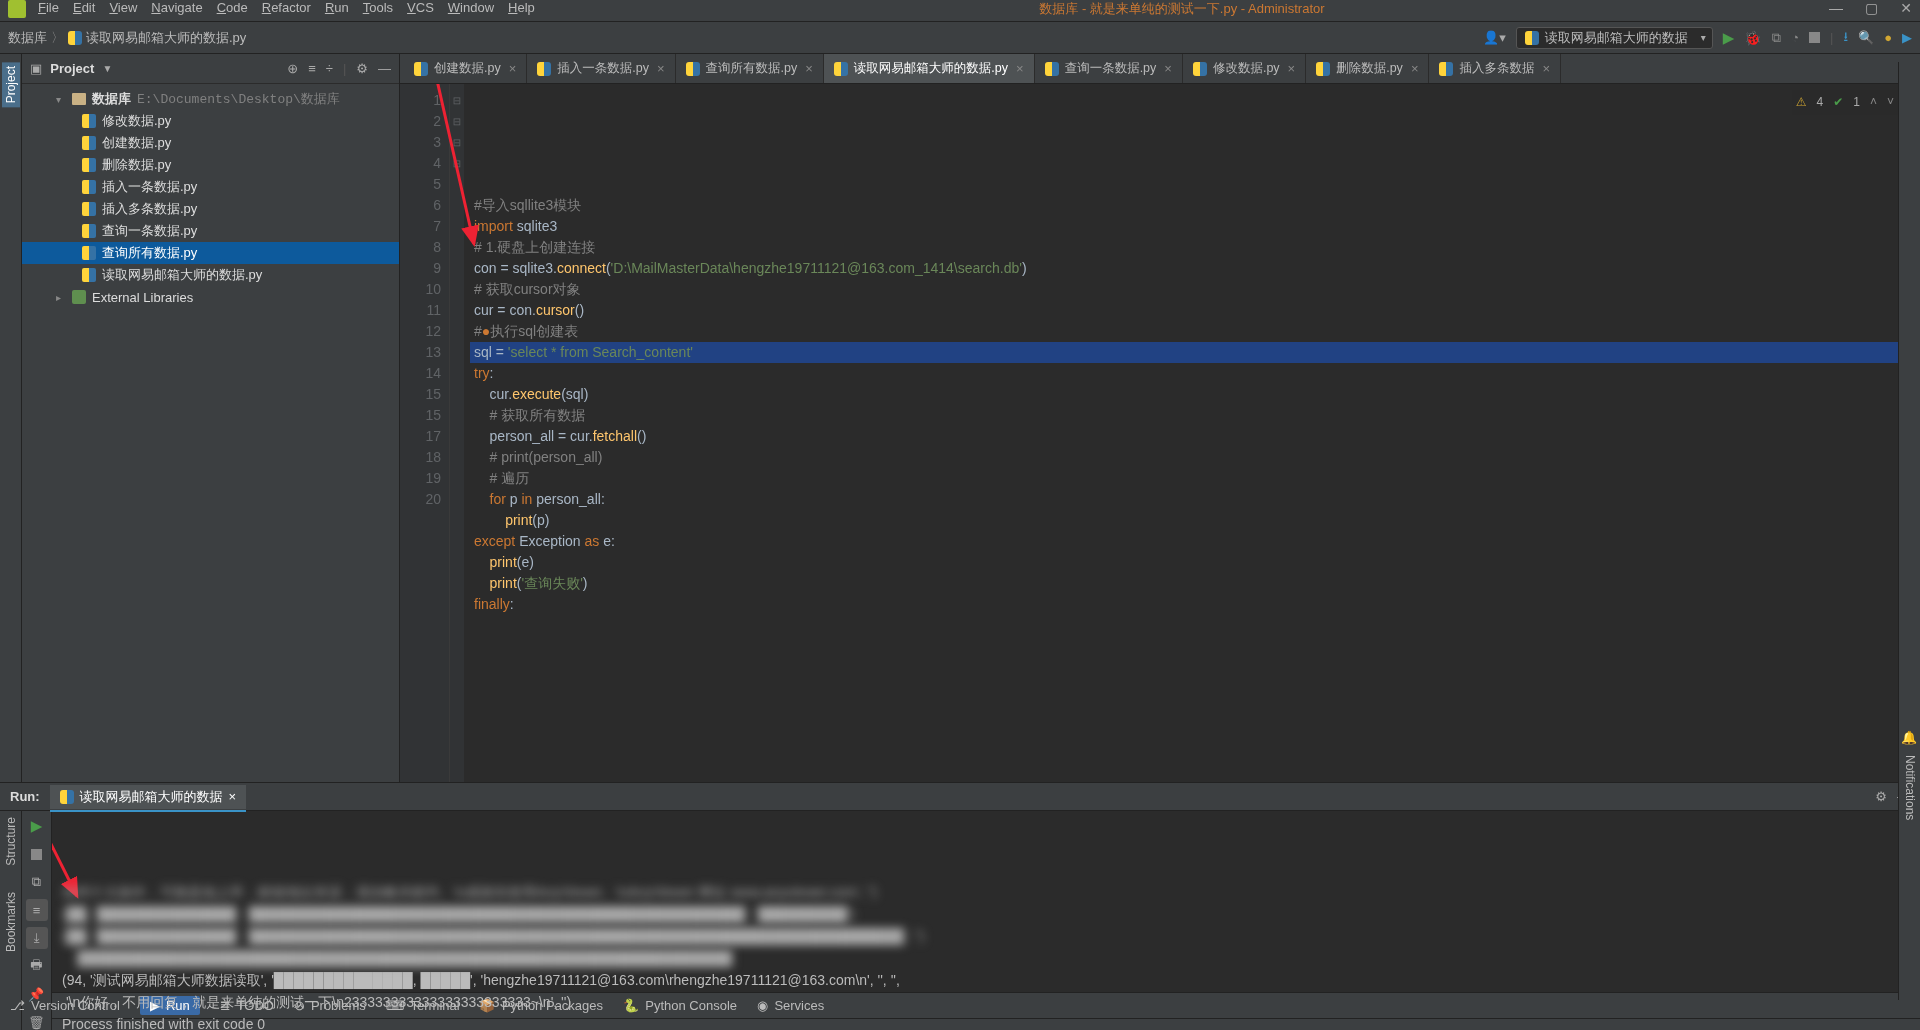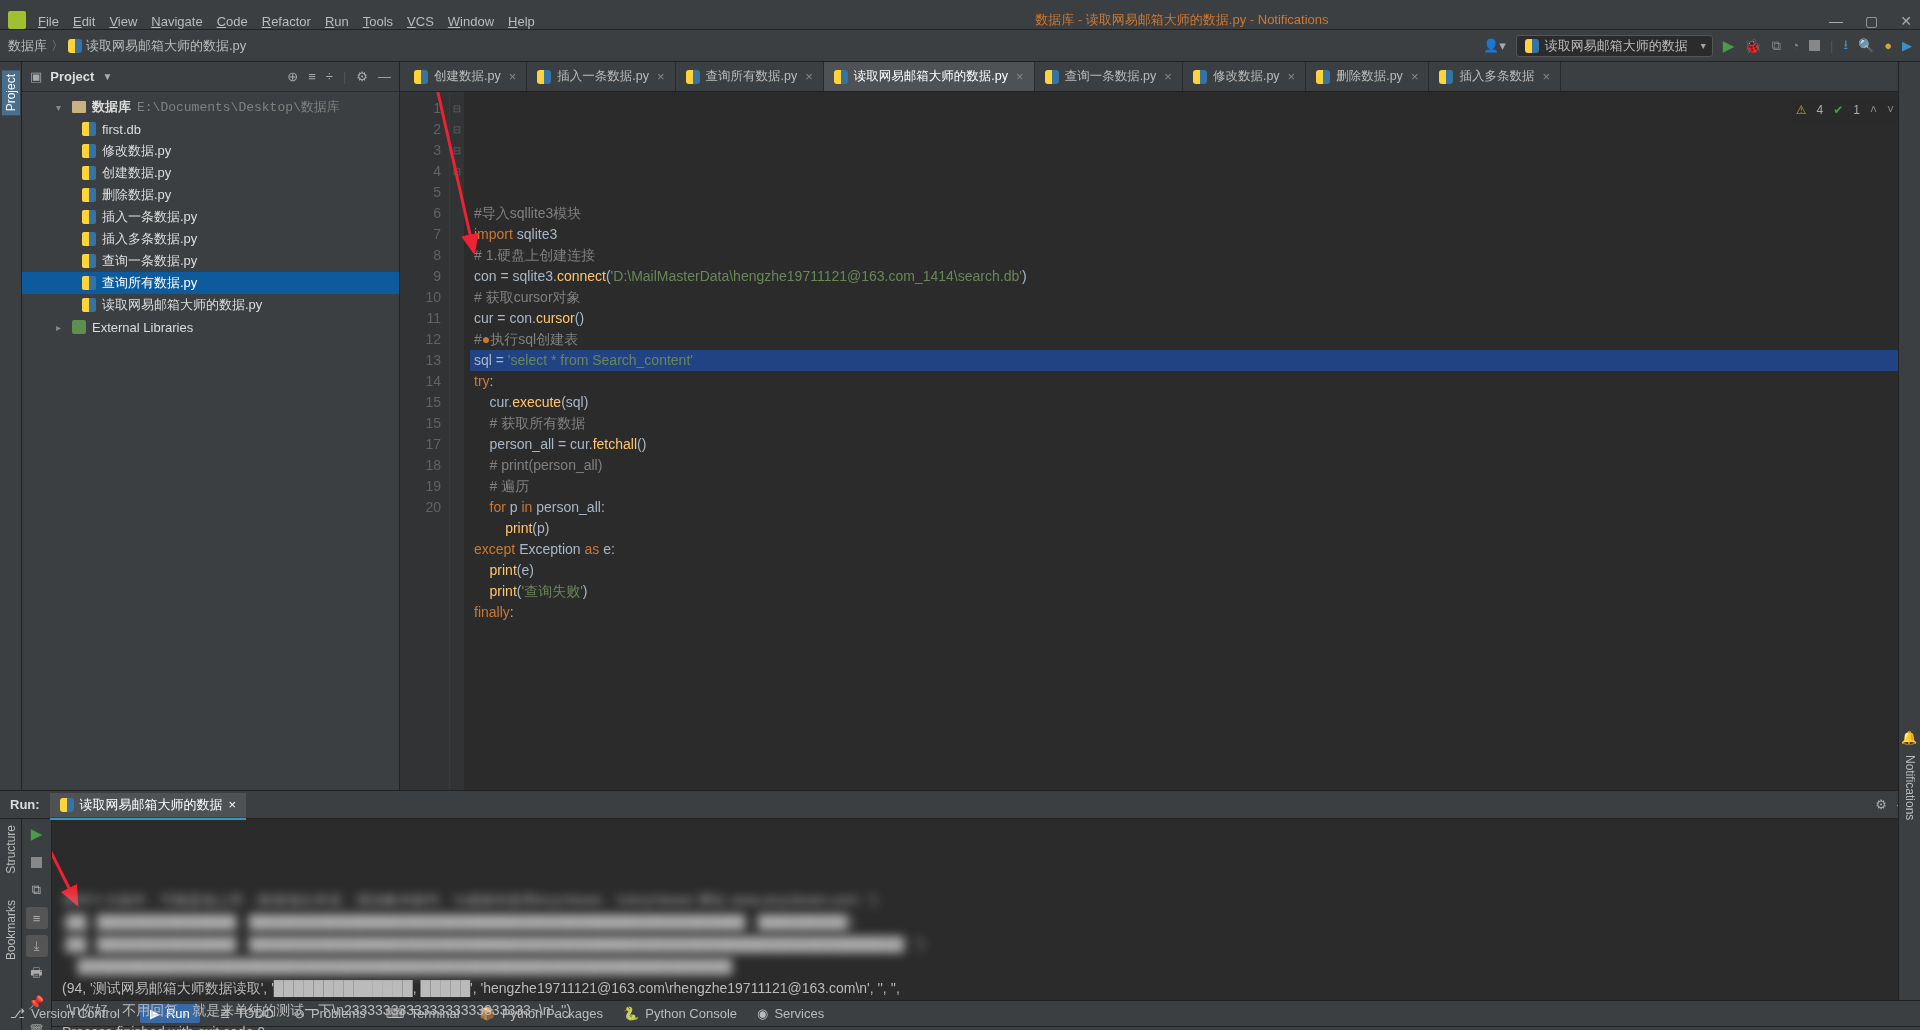--- a/index.html
+++ b/index.html
@@ -1,17 +1,17 @@
 <!DOCTYPE html>
 <html><head>
 <meta charset="utf-8">
 <style>
 * { margin:0; padding:0; box-sizing:border-box; font-family: "Segoe UI", "Microsoft YaHei", sans-serif; }
 html,body { width:1920px; height:1030px; background:#2b2b2b; color:#bbb; overflow:hidden; font-size:13px; }
-.titlebar { height:30px; background:#3c3f41; display:flex; align-items:flex-end; padding:0 8px; color:#bbb; border-bottom:1px solid #222; }
+.titlebar { height:22px; background:#3c3f41; display:flex; align-items:flex-start; padding:0 8px; color:#bbb; border-bottom:1px solid #222; }
 .titlebar .logo { width:18px; height:18px; background:#a0c030; margin-right:12px; border-radius:2px; }
 .titlebar .menu { display:flex; gap:14px; }
 .titlebar .menu span { color:#bbb; }
 .titlebar .menu span u { text-decoration:underline; }
 .titlebar .title { flex:1; text-align:center; color:#cc7832; }
 .titlebar .wnd { display:flex; gap:22px; color:#aaa; font-size:14px; }
 .navbar { height:32px; background:#3c3f41; display:flex; align-items:center; padding:0 8px; border-bottom:1px solid #222; }
 .navbar .crumb { display:flex; align-items:center; gap:4px; color:#bbb; }
 .navbar .crumb .sep { color:#888; }
 .spacer { flex:1; }
@@ -94,21 +94,21 @@
       <span><u>V</u>iew</span>
       <span><u>N</u>avigate</span>
       <span><u>C</u>ode</span>
       <span><u>R</u>efactor</span>
       <span><u>R</u>un</span>
       <span><u>T</u>ools</span>
       <span><u>V</u>CS</span>
       <span><u>W</u>indow</span>
       <span><u>H</u>elp</span>
     </div>
-  <div class="title">数据库 - 读取网易邮箱大师的数据.py - Notifications</div>
+  <div class="title">数据库 - 就是来单纯的测试一下.py - Administrator</div>
   <div class="wnd">
     <span>—</span>
     <span>▢</span>
     <span>✕</span>
   </div>
 </div>
 
 <div class="navbar">
   <div class="crumb">
     <span>数据库</span>
@@ -156,24 +156,20 @@
       </div>
     </div>
     <div class="tree">
       <div class="tree-row lvl1">
         <span class="arrow">▾</span>
         <span class="fld"></span>
         <b>数据库</b>
         <span class="path">E:\Documents\Desktop\数据库</span>
       </div>
       <div id="tree-files">
-          <div class="tree-row lvl2">
-            <span class="pyf"></span>
-            <span>first.db</span>
-          </div>
           <div class="tree-row lvl2">
             <span class="pyf"></span>
             <span>修改数据.py</span>
           </div>
           <div class="tree-row lvl2">
             <span class="pyf"></span>
             <span>创建数据.py</span>
           </div>
           <div class="tree-row lvl2">
             <span class="pyf"></span>

